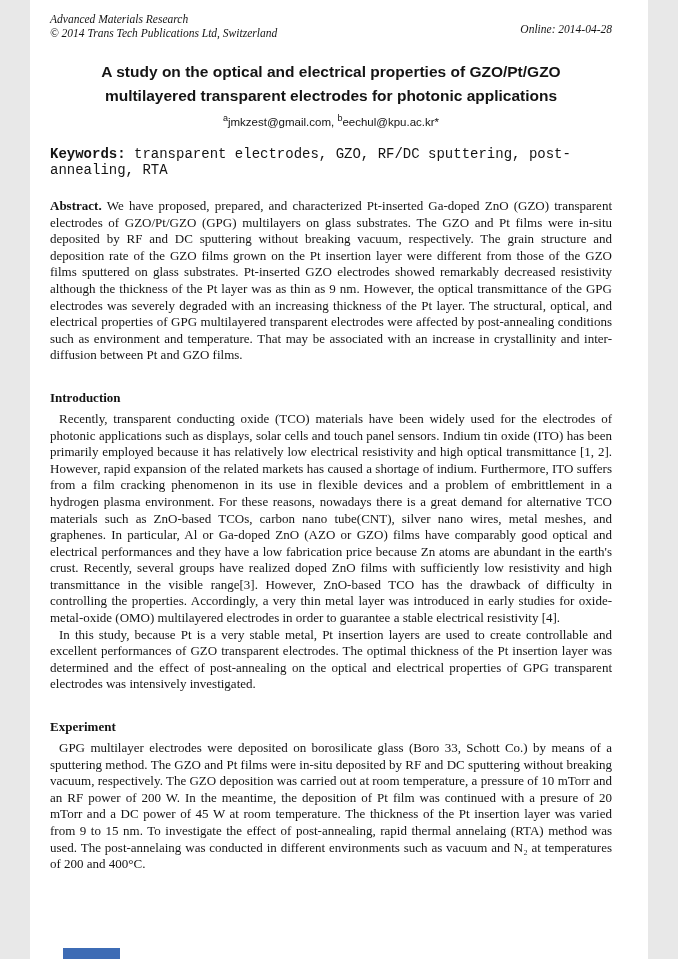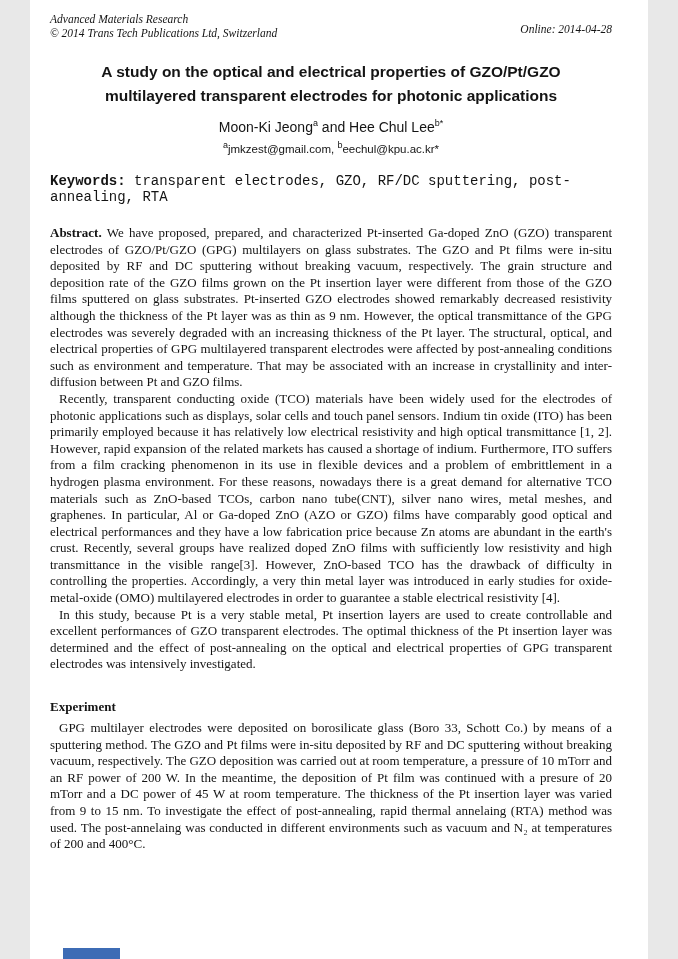--- a/index.html
+++ b/index.html
@@ -98,29 +98,29 @@
   <div class="header">
     <div class="header-left">
       <div>Advanced Materials Research</div>
       <div>© 2014 Trans Tech Publications Ltd, Switzerland</div>
     </div>
     <div class="header-right">Online: 2014-04-28</div>
   </div>
 
   <div class="title">A study on the optical and electrical properties of GZO/Pt/GZO multilayered transparent electrodes for photonic applications</div>
 
-  <div class="authors"><span>Moon-Ki Jeong</span><sup>a</sup><span> and Hee Chul Lee</span><sup>b*</sup></div>
 
 
   <div class="emails"><sup>a</sup><span>jmkzest@gmail.com, </span><sup>b</sup><span>eechul@kpu.ac.kr*</span></div>
 
   <div class="keywords"><span class="kw-label">Keywords: </span><span>transparent electrodes, GZO, RF/DC sputtering, post-annealing, RTA</span></div>
 
   <div class="abstract"><span class="abs-label">Abstract. </span><span>We have proposed, prepared, and characterized Pt-inserted Ga-doped ZnO (GZO) transparent electrodes of GZO/Pt/GZO (GPG) multilayers on glass substrates. The GZO and Pt films were in-situ deposited by RF and DC sputtering without breaking vacuum, respectively. The grain structure and deposition rate of the GZO films grown on the Pt insertion layer were different from those of the GZO films sputtered on glass substrates. Pt-inserted GZO electrodes showed remarkably decreased resistivity although the thickness of the Pt layer was as thin as 9 nm. However, the optical transmittance of the GPG electrodes was severely degraded with an increasing thickness of the Pt layer. The structural, optical, and electrical properties of GPG multilayered transparent electrodes were affected by post-annealing conditions such as environment and temperature. That may be associated with an increase in crystallinity and inter-diffusion between Pt and GZO films.</span></div>
 
+  <div class="section-heading">Introduction</div>
   <p class="para">Recently, transparent conducting oxide (TCO) materials have been widely used for the electrodes of photonic applications such as displays, solar cells and touch panel sensors. Indium tin oxide (ITO) has been primarily employed because it has relatively low electrical resistivity and high optical transmittance [1, 2]. However, rapid expansion of the related markets has caused a shortage of indium. Furthermore, ITO suffers from a film cracking phenomenon in its use in flexible devices and a problem of embrittlement in a hydrogen plasma environment. For these reasons, nowadays there is a great demand for alternative TCO materials such as ZnO-based TCOs, carbon nano tube(CNT), silver nano wires, metal meshes, and graphenes. In particular, Al or Ga-doped ZnO (AZO or GZO) films have comparably good optical and electrical performances and they have a low fabrication price because Zn atoms are abundant in the earth's crust. Recently, several groups have realized doped ZnO films with sufficiently low resistivity and high transmittance in the visible range[3]. However, ZnO-based TCO has the drawback of difficulty in controlling the properties. Accordingly, a very thin metal layer was introduced in early studies for oxide-metal-oxide (OMO) multilayered electrodes in order to guarantee a stable electrical resistivity [4].</p>
   <p class="para">In this study, because Pt is a very stable metal, Pt insertion layers are used to create controllable and excellent performances of GZO transparent electrodes. The optimal thickness of the Pt insertion layer was determined and the effect of post-annealing on the optical and electrical properties of GPG transparent electrodes was intensively investigated.</p>
 
   <div class="section-heading">Experiment</div>
   <p class="para">GPG multilayer electrodes were deposited on borosilicate glass (Boro 33, Schott Co.) by means of a sputtering method. The GZO and Pt films were in-situ deposited by RF and DC sputtering without breaking vacuum, respectively. The GZO deposition was carried out at room temperature, a pressure of 10 mTorr and an RF power of 200 W. In the meantime, the deposition of Pt film was continued with a presure of 20 mTorr and a DC power of 45 W at room temperature. The thickness of the Pt insertion layer was varied from 9 to 15 nm. To investigate the effect of post-annealing, rapid thermal annelaing (RTA) method was used. The post-annelaing was conducted in different environments such as vacuum and N₂ at temperatures of 200 and 400°C.</p>
 
   <div class="footer-bar"></div>
 
 </div>
 

